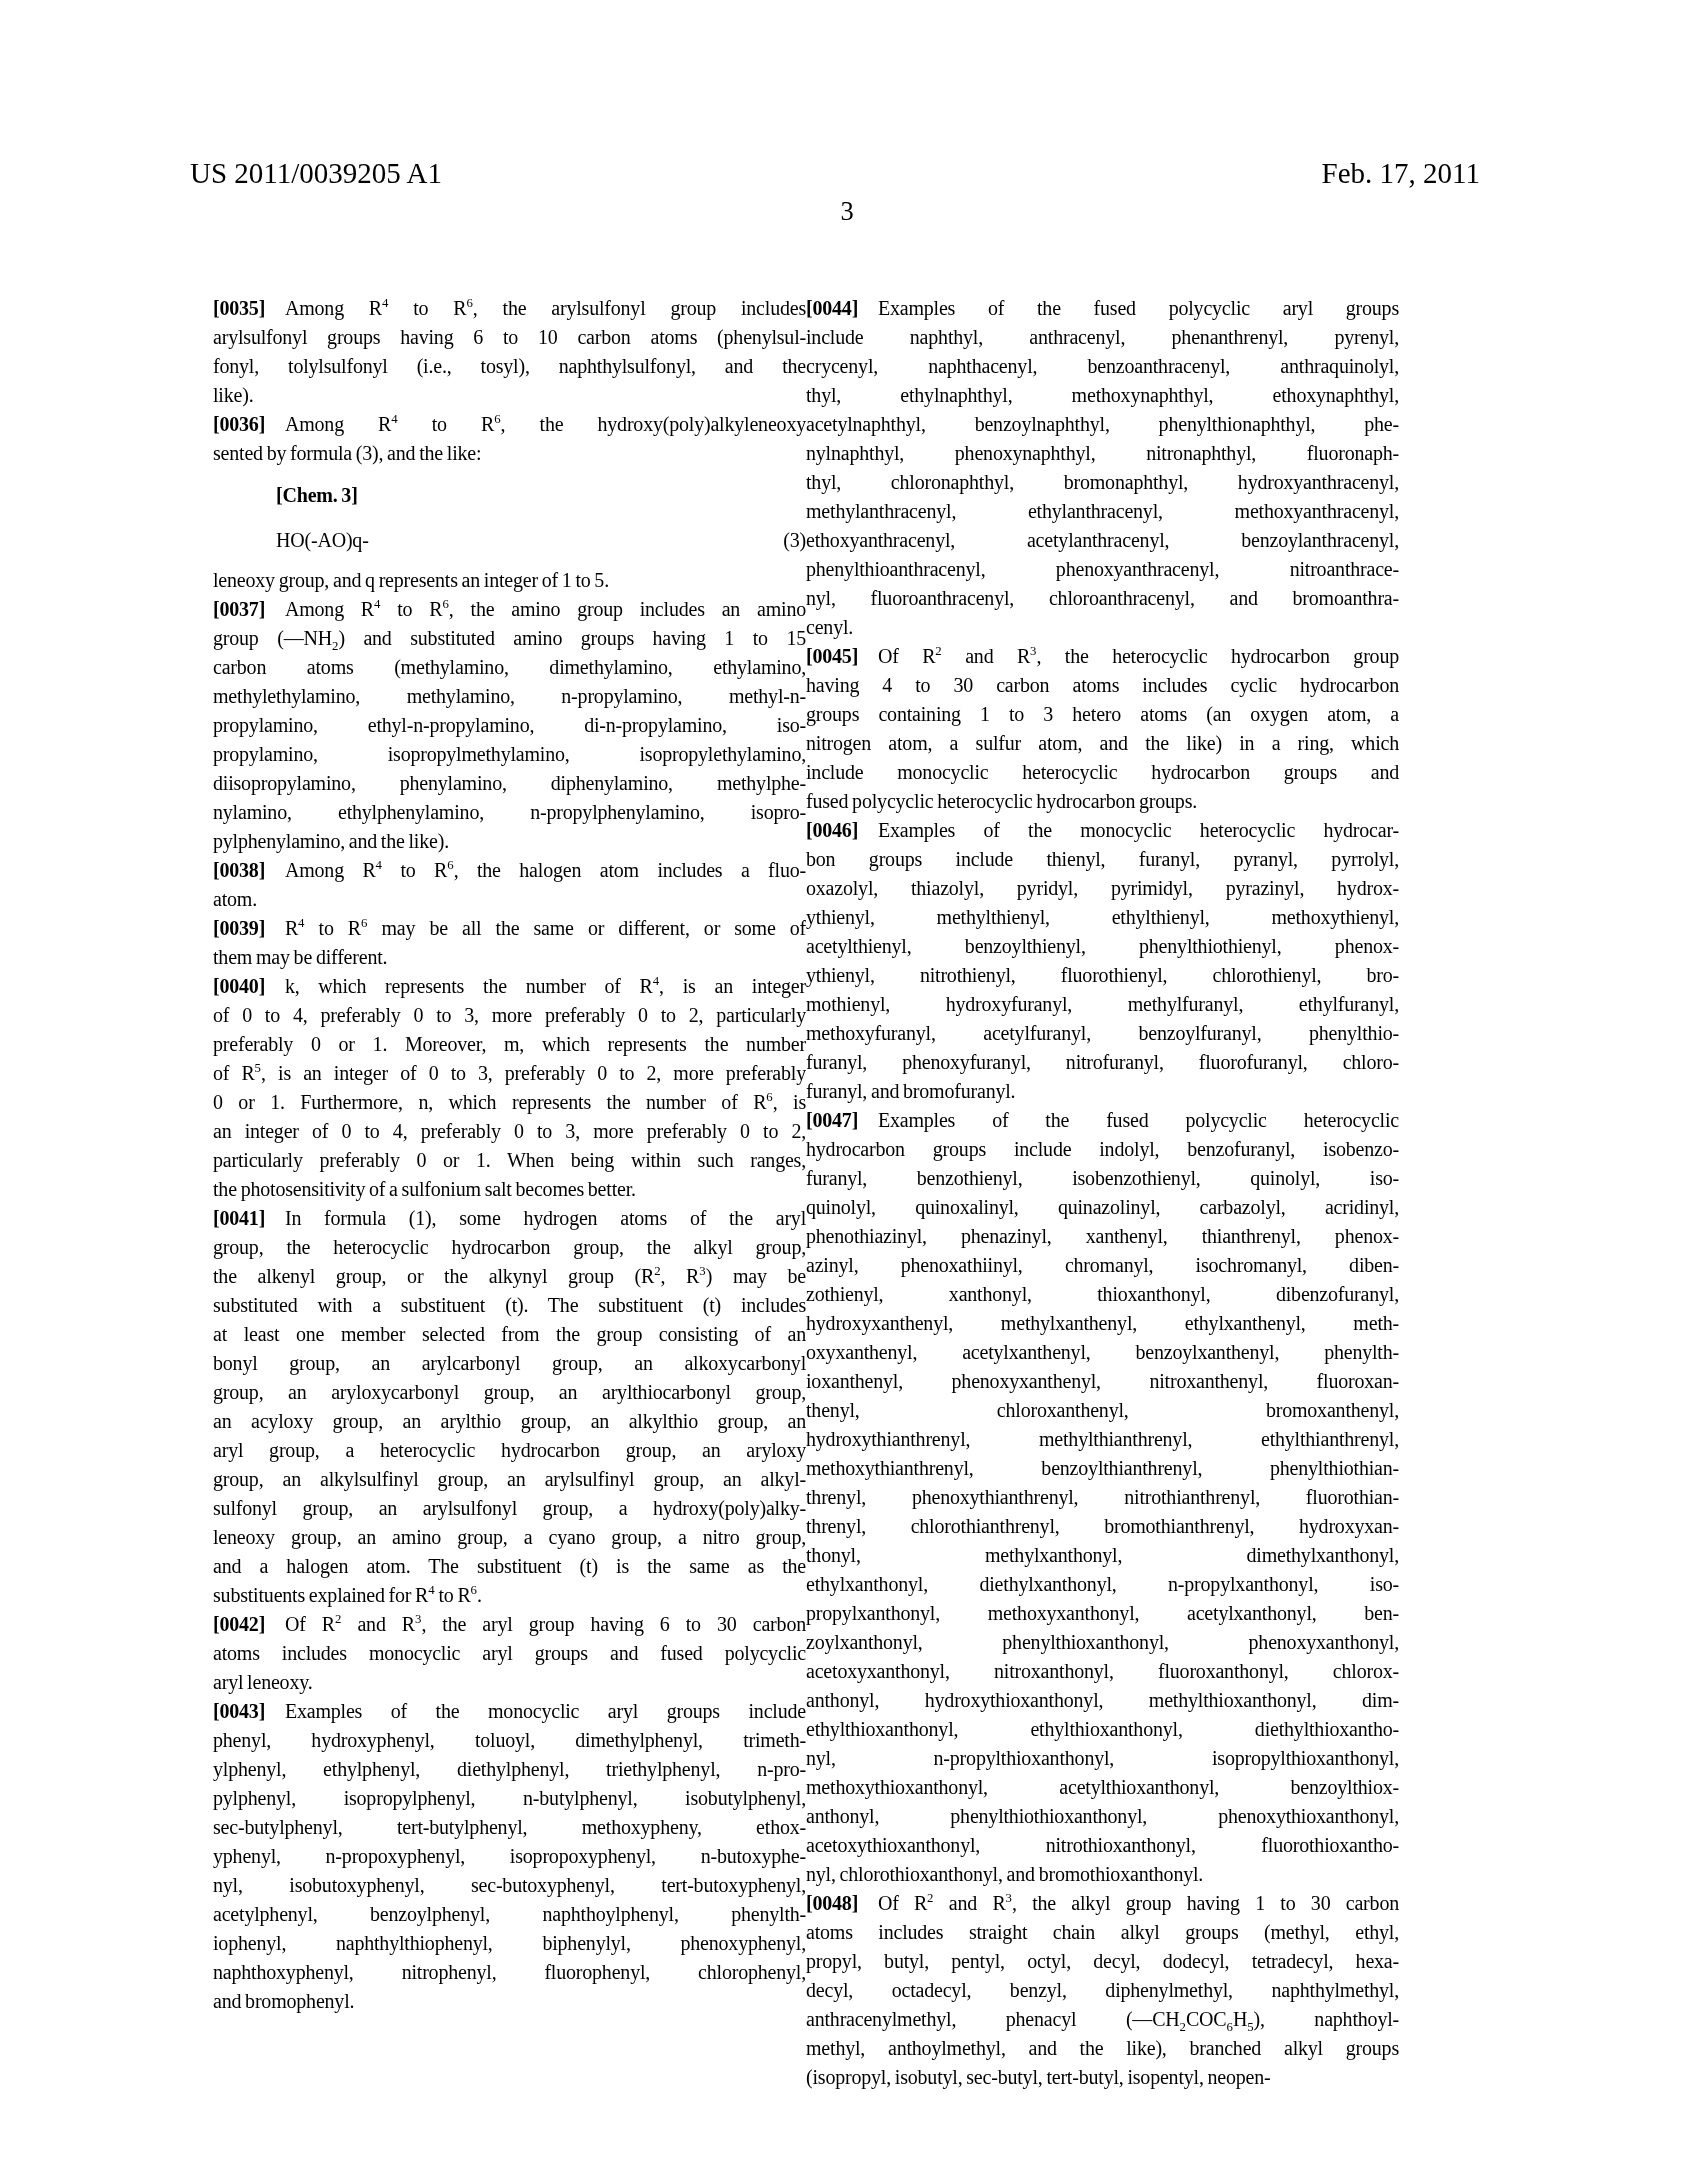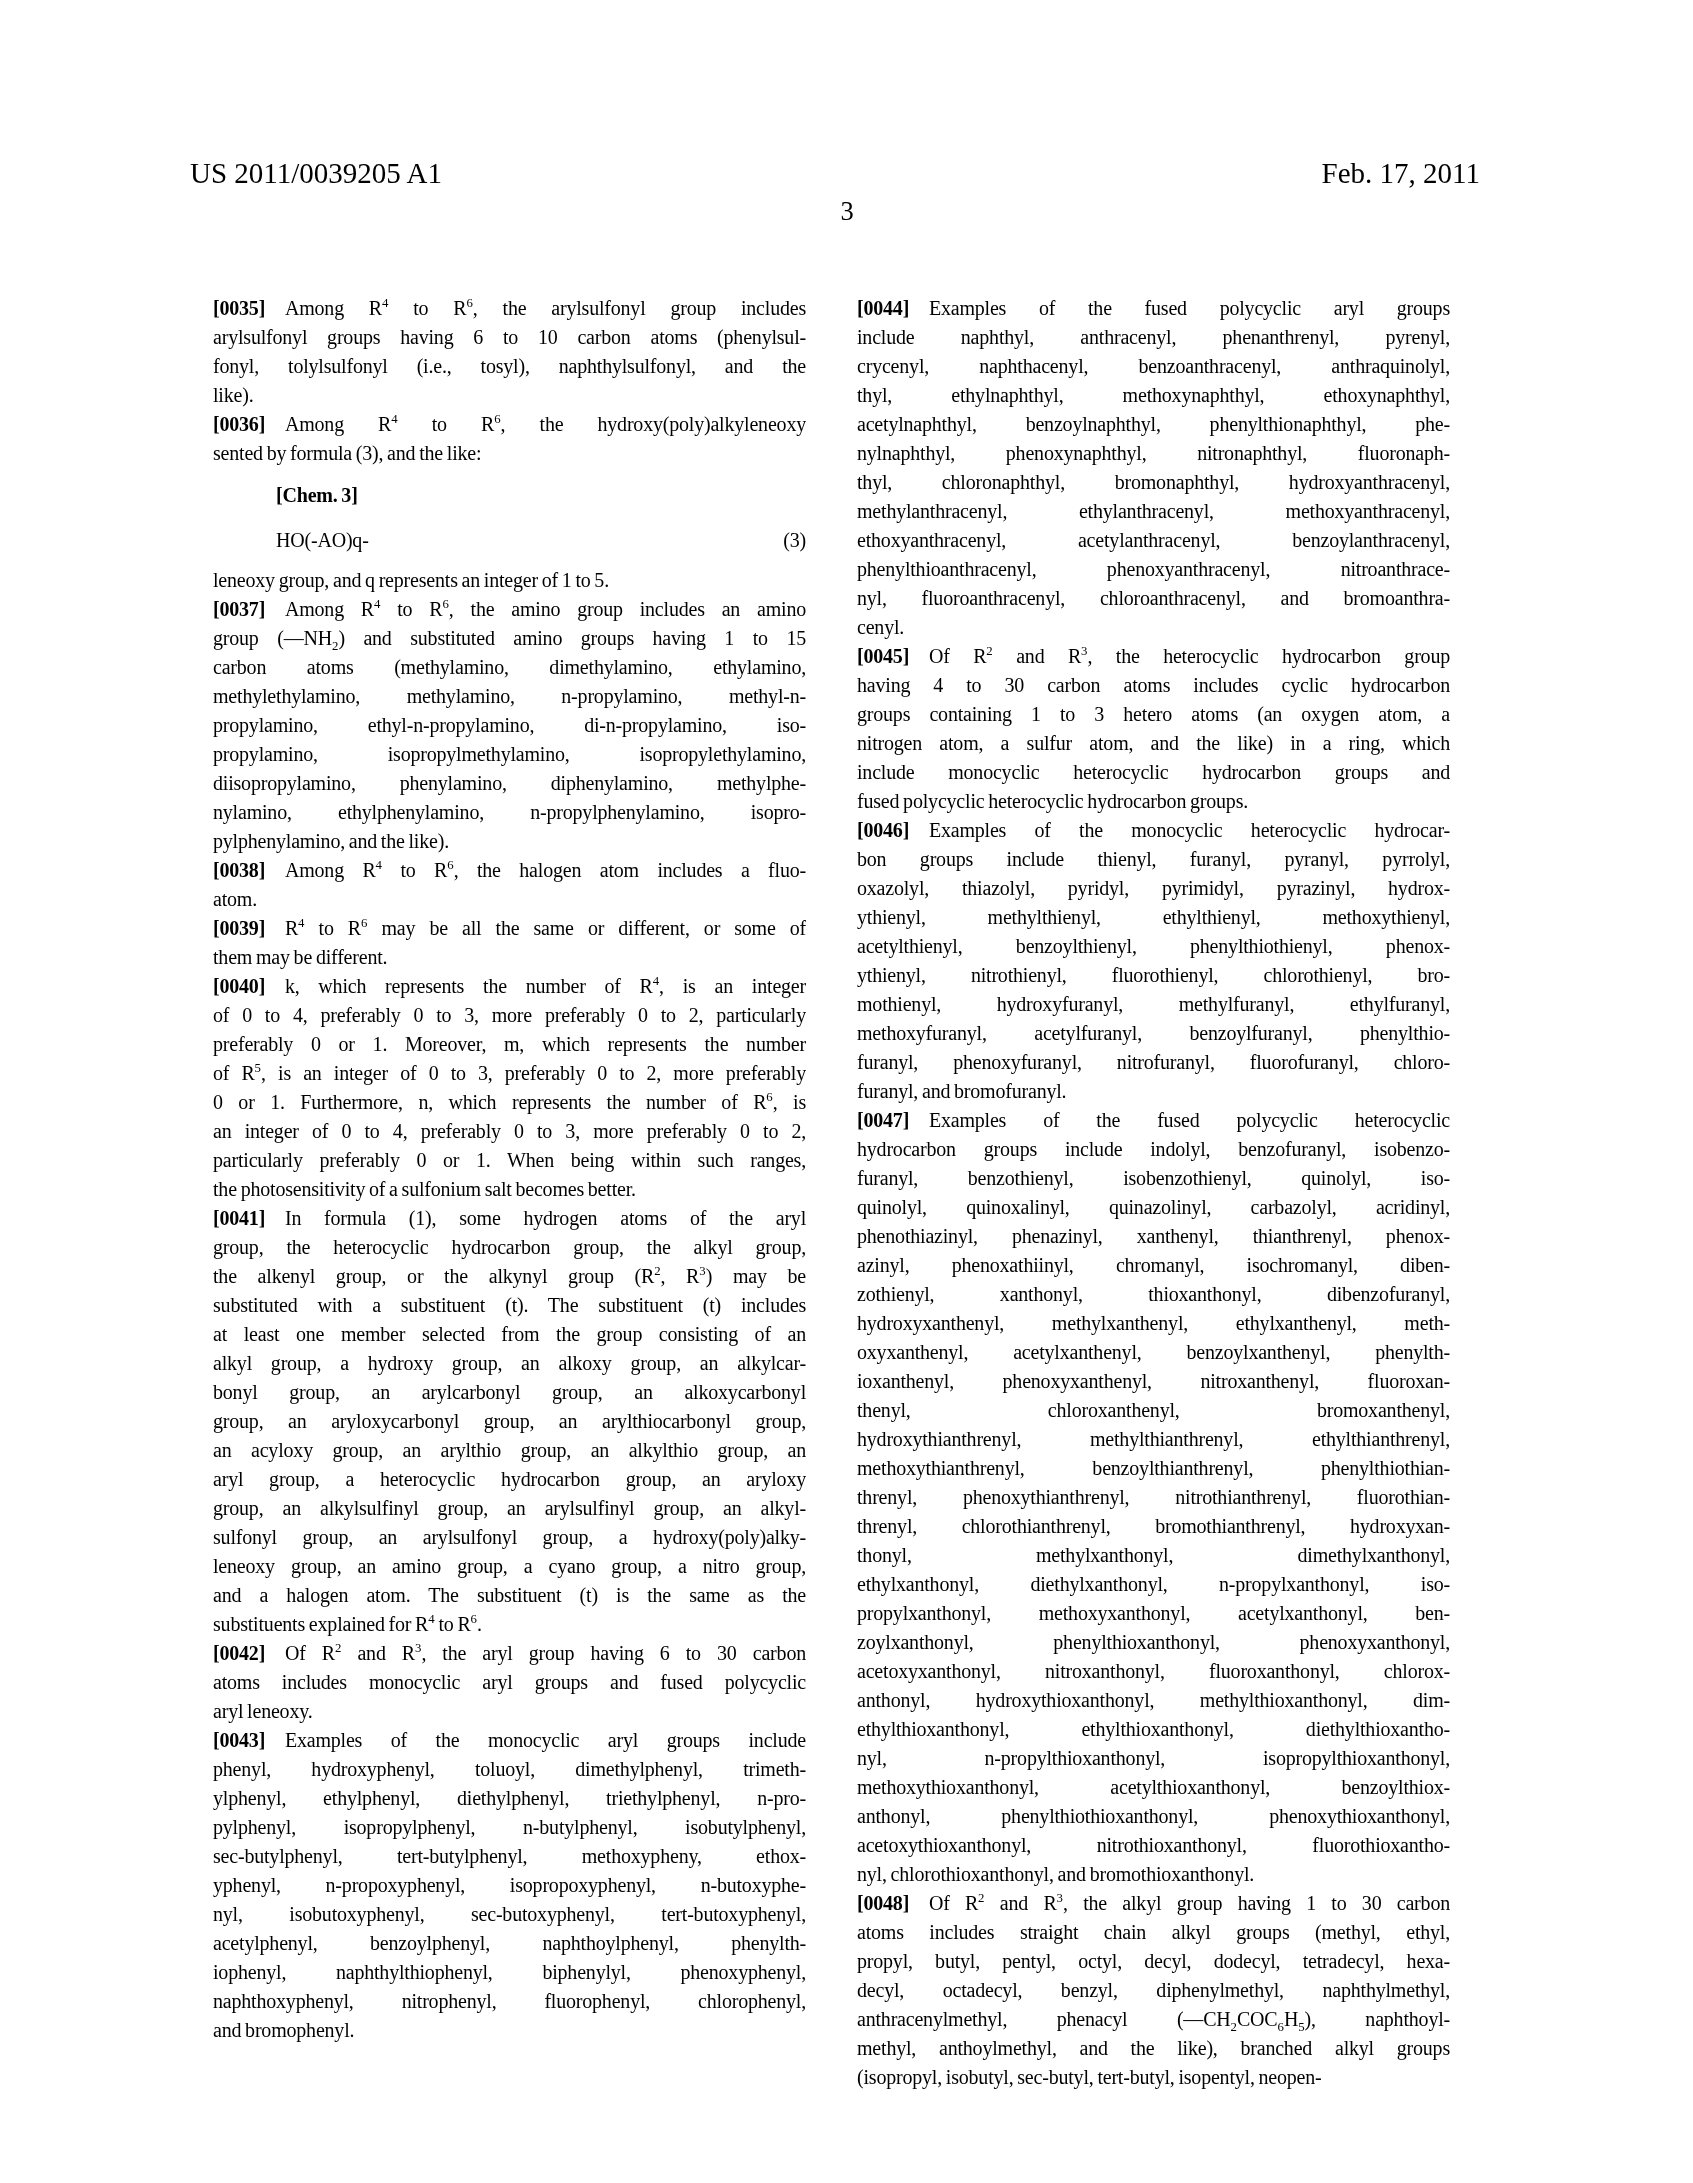--- a/index.html
+++ b/index.html
@@ -14,21 +14,21 @@
     position: absolute; top: 157px; left: 190px; width: 1290px;
     display: flex; justify-content: space-between;
     font-size: 29px; line-height: 33px; gap: 8px;
   }
   .page-number {
     position: absolute; top: 197px; left: 0; width: 1694px;
     text-align: center; font-size: 26.5px; line-height: 29px;
   }
   .columns {
     position: absolute; top: 294px; left: 213px;
-    display: flex; gap: 51px;
+    display: flex; 
   }
   .col {
     width: 593px;
     font-size: 20px; line-height: 29px;
     letter-spacing: -0.2px; word-spacing: -1px;
   }
   .ln {
     height: 29px; overflow: hidden;
     text-align: justify; text-align-last: justify;
   }
@@ -93,21 +93,20 @@
         <div class="ln">of R<sup>5</sup>, is an integer of 0 to 3, preferably 0 to 2, more preferably</div>
         <div class="ln">0 or 1. Furthermore, n, which represents the number of R<sup>6</sup>, is</div>
         <div class="ln">an integer of 0 to 4, preferably 0 to 3, more preferably 0 to 2,</div>
         <div class="ln">particularly preferably 0 or 1. When being within such ranges,</div>
         <div class="ln last">the photosensitivity of a sulfonium salt becomes better.</div>
         <div class="ln"><b>[0041]</b> In formula (1), some hydrogen atoms of the aryl</div>
         <div class="ln">group, the heterocyclic hydrocarbon group, the alkyl group,</div>
         <div class="ln">the alkenyl group, or the alkynyl group (R<sup>2</sup>, R<sup>3</sup>) may be</div>
         <div class="ln">substituted with a substituent (t). The substituent (t) includes</div>
         <div class="ln">at least one member selected from the group consisting of an</div>
-        <div class="ln">alkyl group, a hydroxy group, an alkoxy group, an alkylcar-</div>
         <div class="ln">bonyl group, an arylcarbonyl group, an alkoxycarbonyl</div>
         <div class="ln">group, an aryloxycarbonyl group, an arylthiocarbonyl group,</div>
         <div class="ln">an acyloxy group, an arylthio group, an alkylthio group, an</div>
         <div class="ln">aryl group, a heterocyclic hydrocarbon group, an aryloxy</div>
         <div class="ln">group, an alkylsulfinyl group, an arylsulfinyl group, an alkyl-</div>
         <div class="ln">sulfonyl group, an arylsulfonyl group, a hydroxy(poly)alky-</div>
         <div class="ln">leneoxy group, an amino group, a cyano group, a nitro group,</div>
         <div class="ln">and a halogen atom. The substituent (t) is the same as the</div>
         <div class="ln last">substituents explained for R<sup>4</sup> to R<sup>6</sup>.</div>
         <div class="ln"><b>[0042]</b> Of R<sup>2</sup> and R<sup>3</sup>, the aryl group having 6 to 30 carbon</div>

